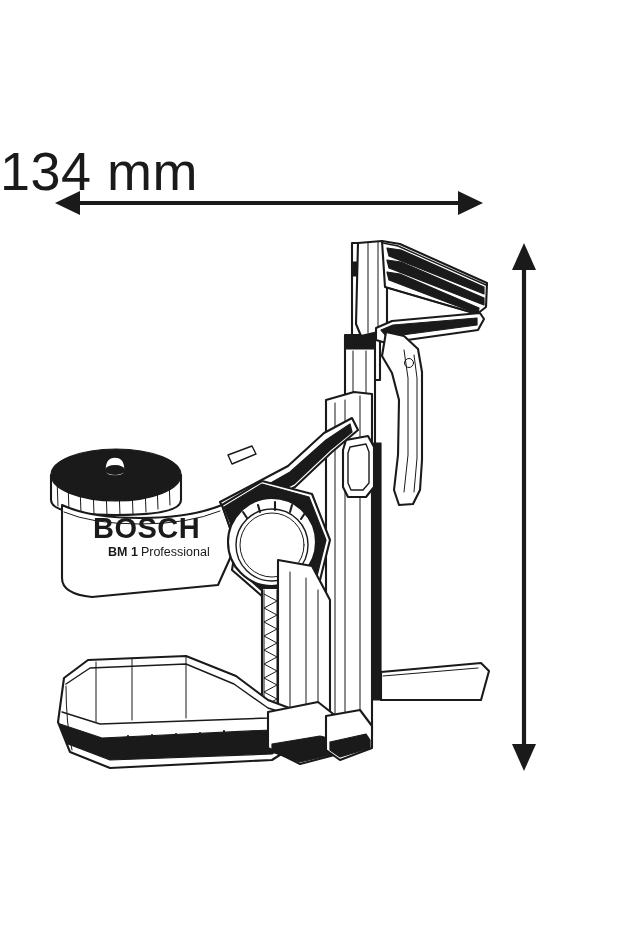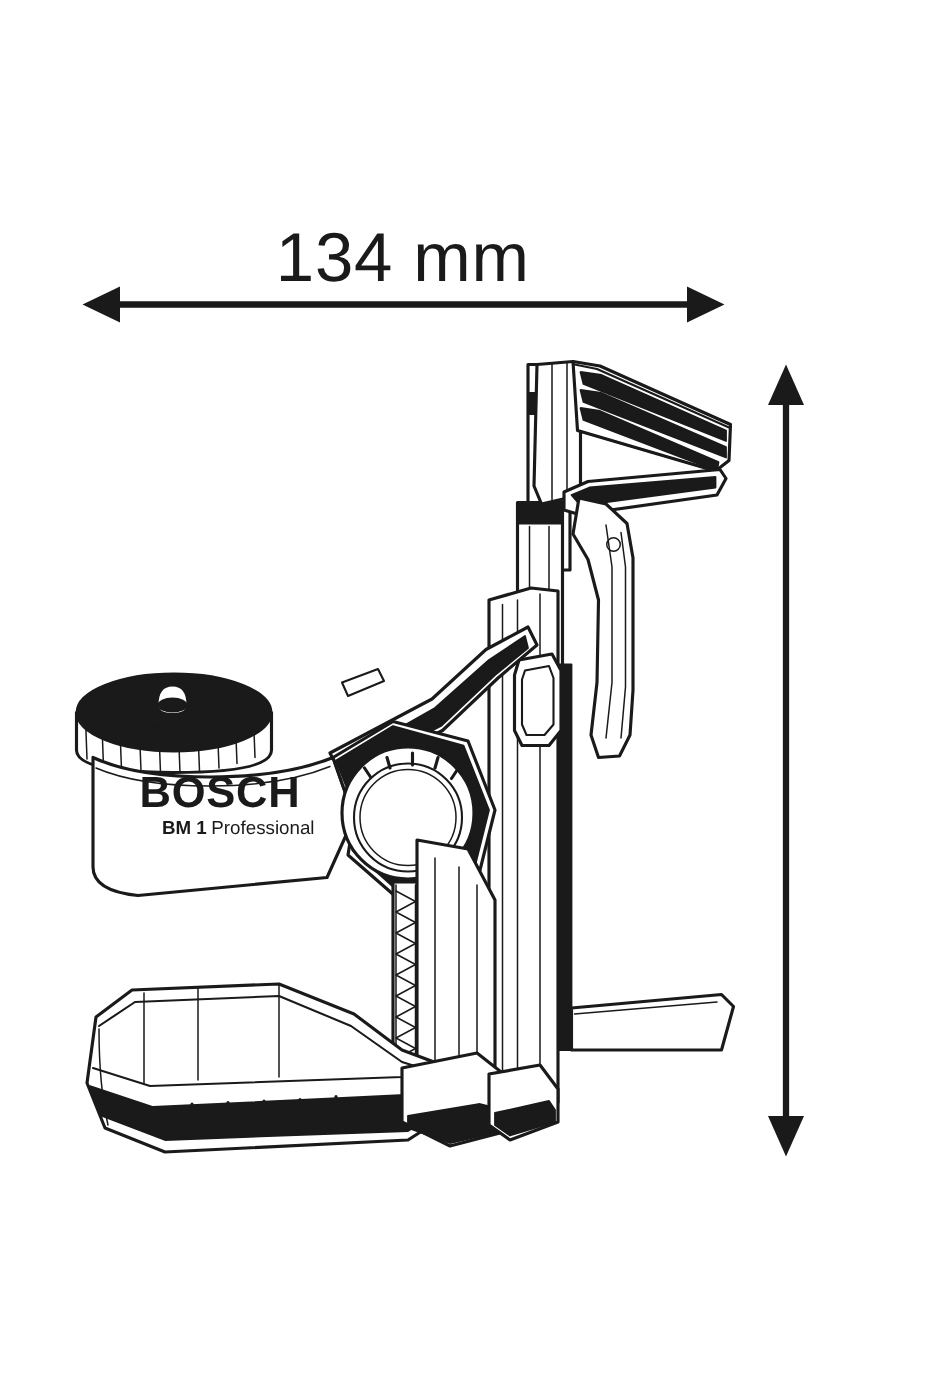--- a/index.html
+++ b/index.html
@@ -29,22 +29,21 @@
     color: #1a1a1a;
     font-family: "Liberation Sans", sans-serif;
     font-weight: 400;
     white-space: nowrap;
     letter-spacing: 0.5px;
   }
   #width-label {
     left: 0;
     top: 146px;
     width: 537px;
-    text-align: center;
-    font-size: 46px;
+    font-size: 54px;
     line-height: 50px;
   }
 </style>
 </head>
 <body>
 
 <div id="page">
 
   <div class="dim-label" id="width-label">134 mm</div>
 

